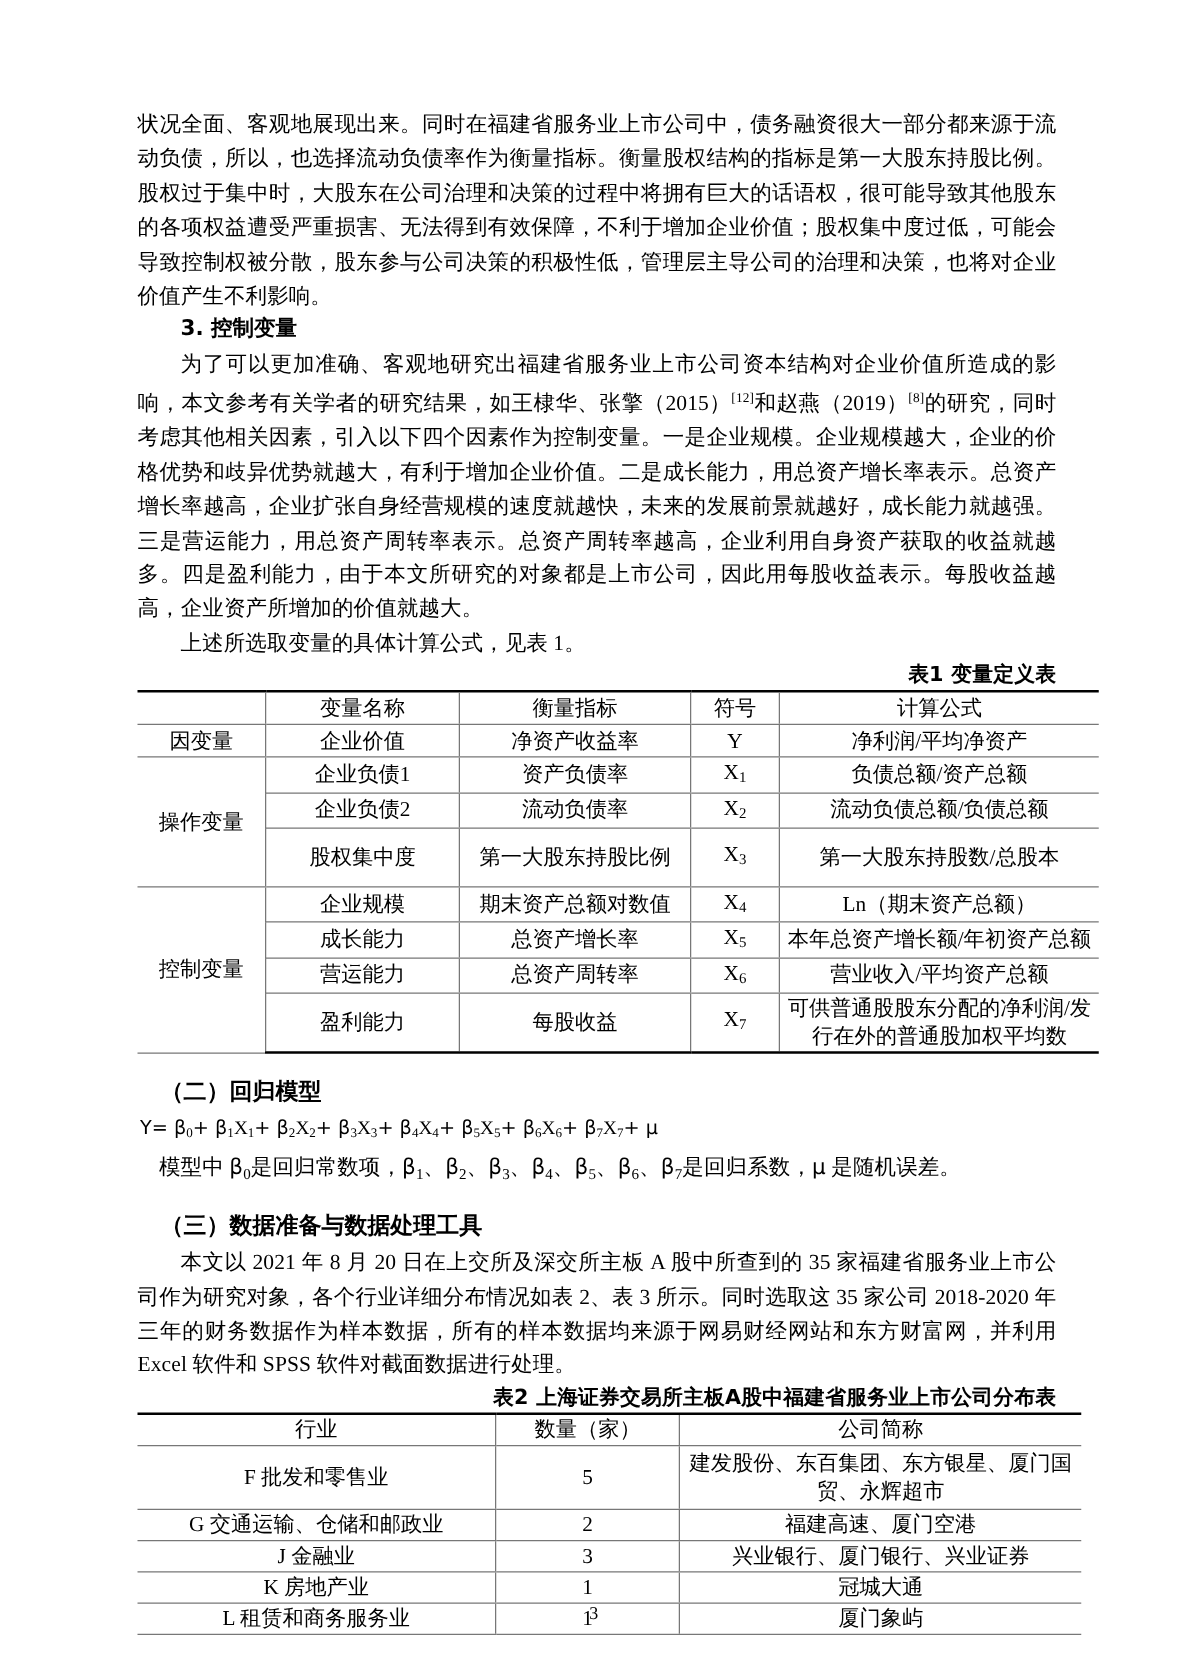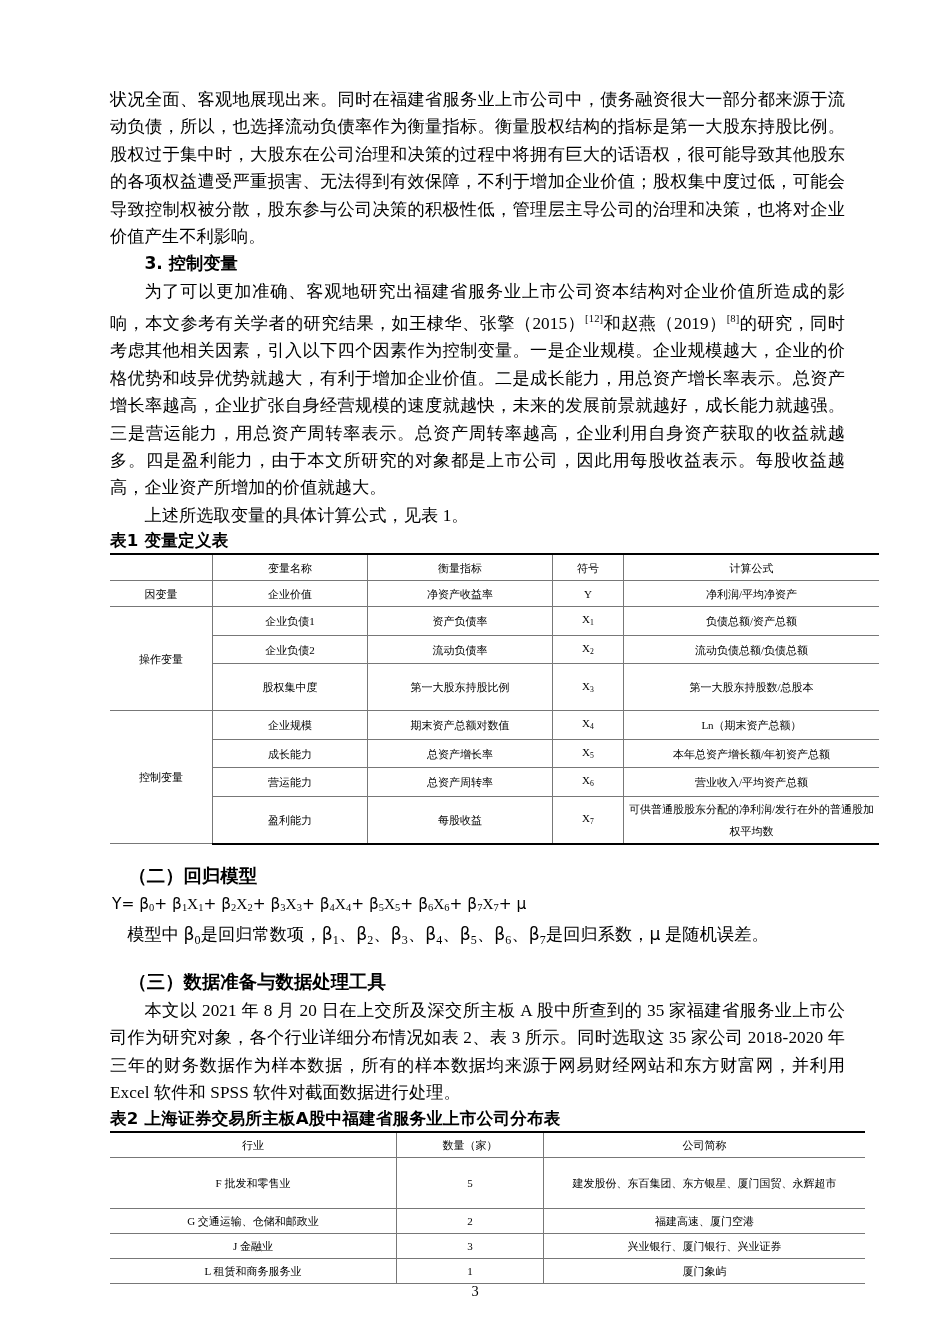--- a/index.html
+++ b/index.html
@@ -72,30 +72,30 @@
     vertical-align: -0.22em;
   }
   .gk { font-family: "DejaVu Sans", sans-serif; margin-top: 42px; }
 
   
   .tbl-caption {
     margin: 0;
     font-size: 16.6px;
     line-height: 24px;
     font-weight: bold;
-    text-align: left;
+    text-align: right;
     font-family: "DejaVu Sans", "Liberation Sans", sans-serif;
     letter-spacing: 0.2px;
   }
 
   
   table.doc {
     border-collapse: collapse;
     width: 100%;
-    font-size: 11px;
+    font-size: 17px;
     line-height: 22px;
     table-layout: fixed;
   }
   table.doc td {
     border-top: 1.1px solid #777;
     border-bottom: 1.1px solid #777;
     padding: 1px 3px;
     text-align: center;
     vertical-align: middle;
     word-break: break-all;
@@ -242,20 +242,25 @@
             <td class="c0">G 交通运输、仓储和邮政业</td>
             <td class="c1 vl">2</td>
             <td class="c2 vl">福建高速、厦门空港</td>
           </tr>
           <tr>
             <td class="c0">J 金融业</td>
             <td class="c1 vl">3</td>
             <td class="c2 vl">兴业银行、厦门银行、兴业证券</td>
           </tr>
           <tr>
+            <td class="c0">K 房地产业</td>
+            <td class="c1 vl">1</td>
+            <td class="c2 vl">冠城大通</td>
+          </tr>
+          <tr>
             <td class="c0">L 租赁和商务服务业</td>
             <td class="c1 vl">1</td>
             <td class="c2 vl">厦门象屿</td>
           </tr>
         </tbody>
     </table>
 
   </div>
 
   <div class="pagenum">3</div>

